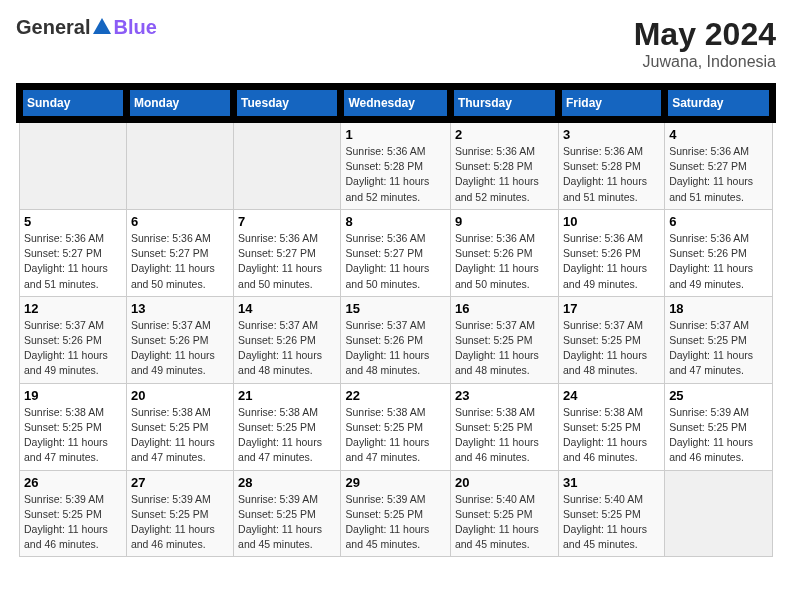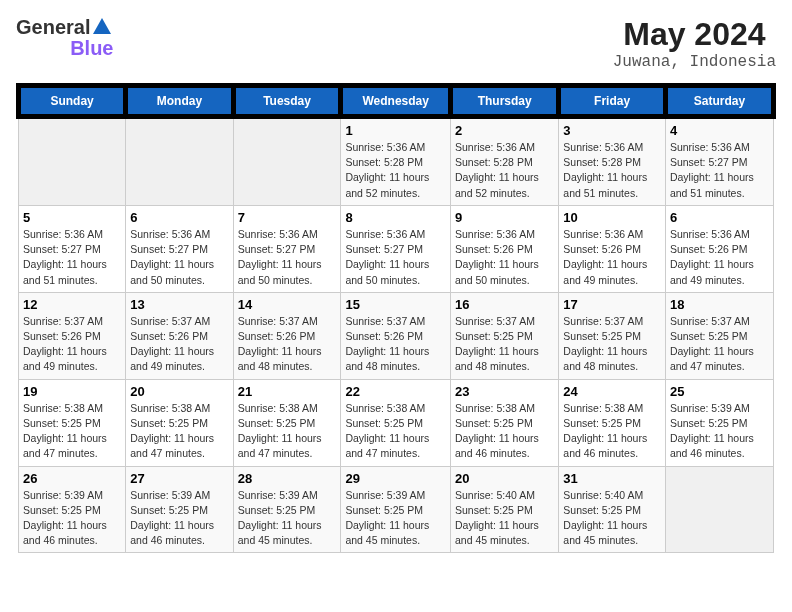--- a/index.html
+++ b/index.html
@@ -11,22 +11,22 @@
       padding: 16px;
     }
     .header {
       display: flex;
       justify-content: space-between;
       align-items: flex-start;
       margin-bottom: 12px;
     }
     .logo {
       display: flex;
-      flex-direction: column;
-      align-items: flex-end;
+      flex-direction: row;
+      align-items: center;
     }
     .logo-general {
       font-size: 20px;
       font-weight: bold;
       color: #333;
       line-height: 1;
     }
     .logo-blue {
       font-size: 20px;
       font-weight: bold;
@@ -42,35 +42,34 @@
     }
     .month-title {
       font-size: 32px;
       font-weight: bold;
       color: #222;
       text-align: center;
     }
     .location-title {
       font-size: 16px;
       color: #555;
-      font-family: Liberation Mono, monospace;
     }
     table {
       width: 100%;
       border-collapse: collapse;
       font-size: 11px;
     }
     thead tr th {
       background-color: #1565c0;
       color: #fff;
       padding: 6px 4px;
-      text-align: center;
+      text-align: left;
       font-weight: bold;
       font-size: 12px;
-      border: 5px solid #000000;
+      border: 7px solid #000000;
     }
     tbody tr td {
       border: 1px solid #ccc;
       vertical-align: top;
       padding: 4px;
       min-height: 80px;
       width: 113px;
       background: #fff;
     }
     tbody tr:nth-child(odd) td {

